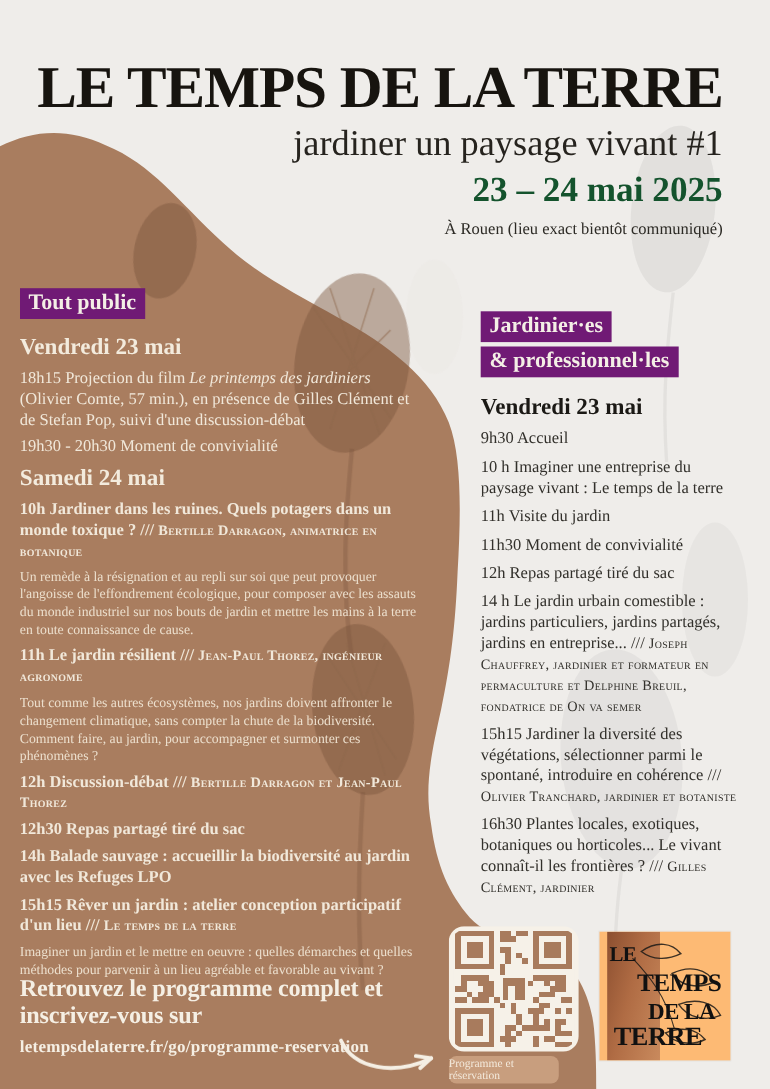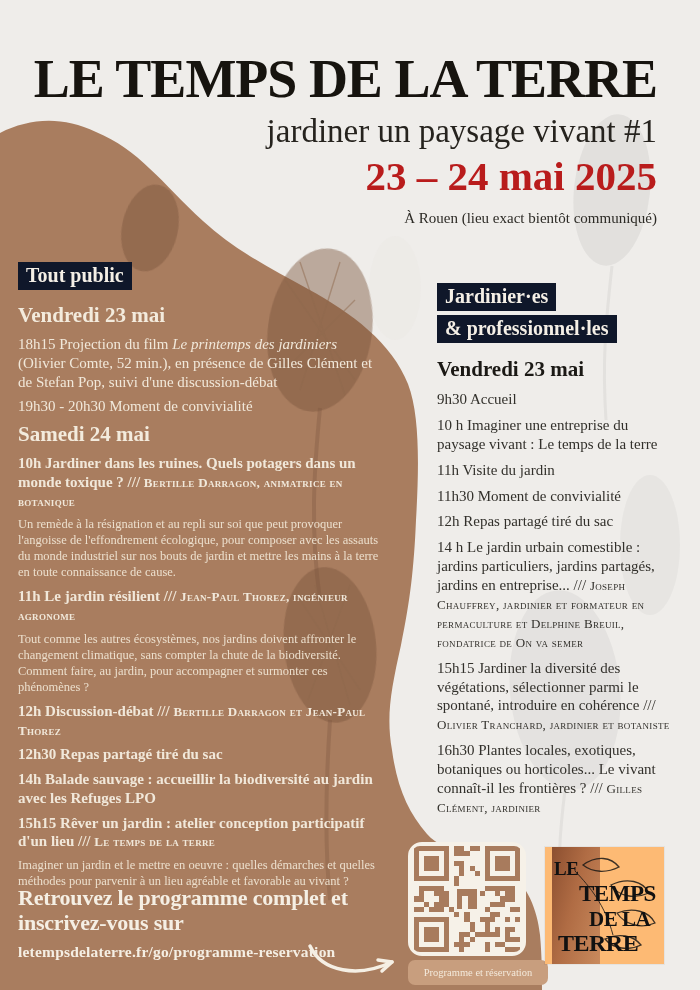--- a/index.html
+++ b/index.html
@@ -3,24 +3,24 @@
 <meta charset="utf-8">
 <style>
   html,body{margin:0;padding:0;background:#efedea;}
   .poster{position:relative;width:700px;height:990px;margin:0 auto;overflow:hidden;
           background:#efedea;font-family:"Liberation Serif", serif;color:#22201d;}
   .bg-art{position:absolute;inset:0;z-index:0;}
   
   .header{position:absolute;top:52px;right:43px;z-index:2;text-align:right;}
   .title{font-size:54px;font-weight:700;letter-spacing:-1px;color:#17140f;line-height:1;white-space:nowrap;}
   .subtitle{font-size:33px;color:#26231e;margin-top:9px;line-height:1;}
-  .dates{font-size:41px;font-weight:700;color:#b91c1c;margin-top:8px;line-height:1;}
+  .dates{font-size:32px;font-weight:700;color:#14532d;margin-top:8px;line-height:1;}
   .location{font-size:15px;color:#2c2a25;margin-top:13px;}
   
-  .badge{display:table;background:#0f172a;color:#f4efe6;font-weight:700;
+  .badge{display:table;background:#701a75;color:#f4efe6;font-weight:700;
          font-size:20px;padding:2px 8px 4px;line-height:1.1;}
   .sc{font-variant:small-caps;font-size:.87em;letter-spacing:.3px;}
   .it{font-style:italic;}
   
   .left-col{position:absolute;left:18px;top:262px;width:368px;z-index:2;color:#f1e8da;}
   .left-col .day{font-size:21px;font-weight:700;margin:13px 0 7px;color:#f3ebdd;}
   .left-col .day.second{margin-top:4px;}
   .left-col p{margin:0 0 6px;font-size:15px;line-height:1.25;}
   .left-col p.b{font-weight:700;}
   .left-col p.desc{font-size:12.5px;line-height:1.28;color:#ecdfcd;font-weight:400;margin:2px 0 7px;}
@@ -29,21 +29,21 @@
   .footer .url{font-size:15.5px;font-weight:700;margin-top:7px;letter-spacing:.2px;}
   
   .right-col{position:absolute;left:437px;top:283px;width:240px;z-index:2;color:#32302b;}
   .right-col .badge{font-size:20px;margin-bottom:4px;}
   .right-col .day{font-size:21px;font-weight:700;color:#1b1915;margin:14px 0 8px;}
   .right-col p{margin:0 0 7px;font-size:15px;line-height:1.26;}
   
   .qr-box{position:absolute;left:408px;top:842px;width:118px;height:114px;z-index:3;
           background:#f6f1e8;border-radius:14px;border:4px solid #f6f1e8;box-sizing:border-box;}
   .qr-box svg{width:100%;height:100%;display:block;border-radius:8px;background:#f6f1e8;}
-  .qr-tab{position:absolute;left:408px;top:960px;width:140px;height:25px;z-index:3;
+  .qr-tab{position:absolute;left:408px;top:960px;width:100px;height:25px;z-index:3;
           background:#c89e7e;border-radius:7px;color:#f3e9db;font-size:10.5px;
           display:flex;align-items:center;justify-content:center;font-family:"Liberation Serif",serif;}
   .arrow{position:absolute;left:300px;top:938px;z-index:3;}
   
   .logo{position:absolute;left:545px;top:847px;width:119px;height:117px;z-index:3;
         background:#fdba74;overflow:hidden;box-shadow:0 0 0 1px rgba(0,0,0,.04);}
   .logo .strip{position:absolute;left:7px;top:0;width:48px;height:100%;
         background:linear-gradient(105deg,#8c4f30 0%,#b06c44 45%,#c98a5d 100%);}
   .logo .ln{position:absolute;color:#111;font-weight:700;line-height:1;letter-spacing:-.5px;}
   .logo .l1{left:9px;top:12px;font-size:19px;}
@@ -94,21 +94,21 @@
     <div class="title">LE TEMPS DE LA TERRE</div>
     <div class="subtitle">jardiner un paysage vivant #1</div>
     <div class="dates">23 – 24 mai 2025</div>
     <div class="location">À Rouen (lieu exact bientôt communiqué)</div>
   </div>
 
   <div class="left-col">
     <div class="badge">Tout public</div>
 
     <div class="day">Vendredi 23 mai</div>
-    <p><span>18h15 Projection du film </span><span class="it">Le printemps des jardiniers</span><span> (Olivier Comte, 52 min.), en présence de Gilles Clément et de Stefan Pop, suivi d'une discussion-débat</span></p>
+    <p><span>18h15 Projection du film </span><span class="it">Le printemps des jardiniers</span><span> (Olivier Comte, 57 min.), en présence de Gilles Clément et de Stefan Pop, suivi d'une discussion-débat</span></p>
     <p>19h30 - 20h30 Moment de convivialité</p>
 
     <div class="day second">Samedi 24 mai</div>
     <p class="b"><span>10h Jardiner dans les ruines. Quels potagers dans un monde toxique ? /// </span><span class="sc">Bertille Darragon, animatrice en botanique</span></p>
     <p class="desc">Un remède à la résignation et au repli sur soi que peut provoquer l'angoisse de l'effondrement écologique, pour composer avec les assauts du monde industriel sur nos bouts de jardin et mettre les mains à la terre en toute connaissance de cause.</p>
     <p class="b"><span>11h Le jardin résilient /// </span><span class="sc">Jean-Paul Thorez, ingénieur agronome</span></p>
     <p class="desc">Tout comme les autres écosystèmes, nos jardins doivent affronter le changement climatique, sans compter la chute de la biodiversité. Comment faire, au jardin, pour accompagner et surmonter ces phénomènes ?</p>
     <p class="b"><span>12h Discussion-débat  /// </span><span class="sc">Bertille Darragon et Jean-Paul Thorez</span></p>
     <p class="b">12h30 Repas partagé tiré du sac</p>
     <p class="b">14h Balade sauvage : accueillir la biodiversité au jardin avec les Refuges LPO</p>

